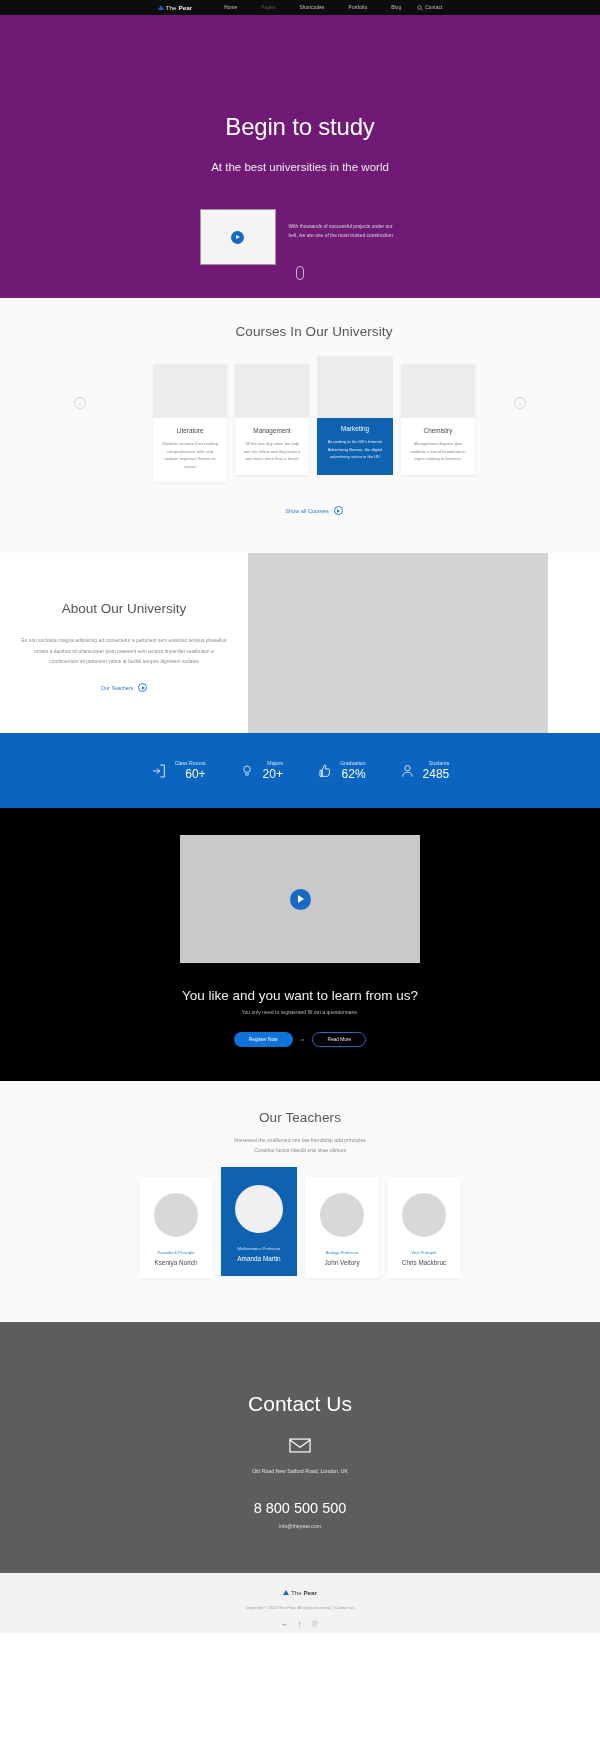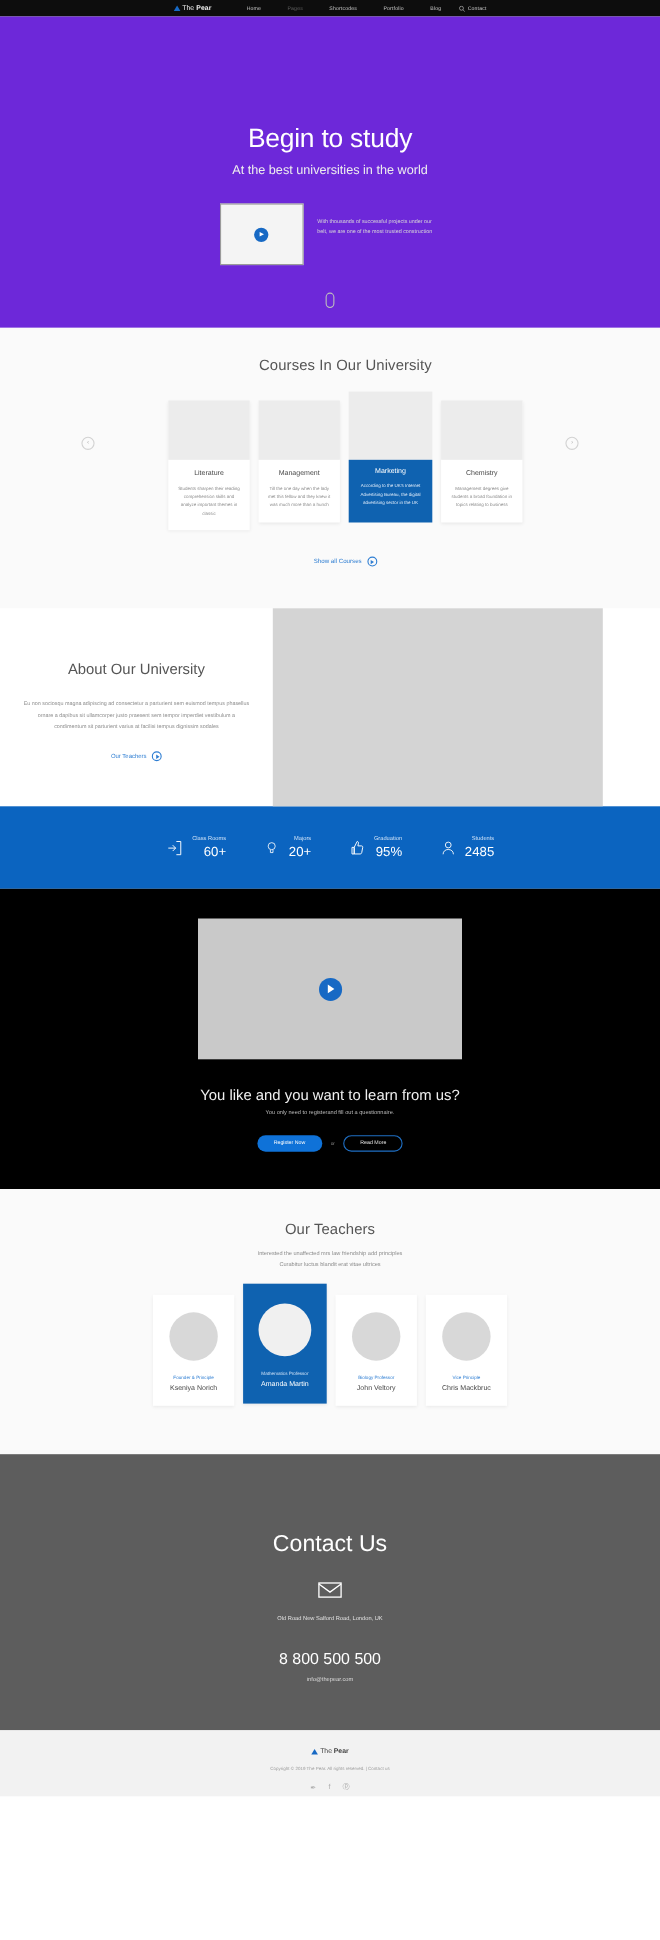--- a/index.html
+++ b/index.html
@@ -22,22 +22,22 @@
   .logo-text { color:#f2f2f2; font-size:6.2px; letter-spacing:.1px; }
   .logo-text b { font-weight:700; }
   .nav-links { display:flex; align-items:center; gap:24px; }
   .nav-link { color:#c9c9c9; font-size:4.7px; letter-spacing:.15px; }
   .nav-link.dim { color:#5e5e5e; }
   .search-icon { position:absolute; left:417px; top:5px; width:6px; height:6px; }
   .search-icon svg { display:block; }
 
   
   .hero {
-    height:283px; background:#6d28d9; position:relative;
-    display:flex; flex-direction:column; align-items:center;
+    height:283px; background:#701a75; position:relative;
+    display:flex; flex-direction:column; align-items:center;gap:12px;
   }
   .hero-title { margin-top:98px; color:#fff; font-size:24px; font-weight:300; letter-spacing:-.2px; }
   .hero-sub { margin-top:8px; color:#eee; font-size:11.5px; font-weight:300; }
   .hero-row { margin-top:24px; display:flex; align-items:flex-start; gap:13px; }
   .video-thumb {
     width:76px; height:56px; background:#f4f4f4; border:1px solid #9a9a9a;
     display:flex; align-items:center; justify-content:center;
   }
   .play-circle {
     width:13px; height:13px; border-radius:50%; background:#1769c4;
@@ -265,21 +265,21 @@
     </div>
     <div class="stat">
       <div class="stat-ico">
         <svg width="16" height="16" viewBox="0 0 24 24" fill="none" stroke="#fff" stroke-width="1.3">
             <path d="M6 11v9h3V11z"></path>
             <path d="M9 11l4-8c1.5 0 2 1 1.8 2.3L14 9h5c1.1 0 1.8.9 1.6 2l-1.3 7c-.2 1-.9 2-2 2H9z"></path>
           </svg>
       </div>
       <div>
         <div class="stat-label">Graduation</div>
-        <div class="stat-value">95%</div>
+        <div class="stat-value">62%</div>
       </div>
     </div>
     <div class="stat">
       <div class="stat-ico">
         <svg width="15" height="16" viewBox="0 0 24 24" fill="none" stroke="#fff" stroke-width="1.3">
             <circle cx="12" cy="7.5" r="4.2"></circle>
             <path d="M4.5 21c0-4.5 3.4-7 7.5-7s7.5 2.5 7.5 7"></path>
           </svg>
       </div>
       <div>

